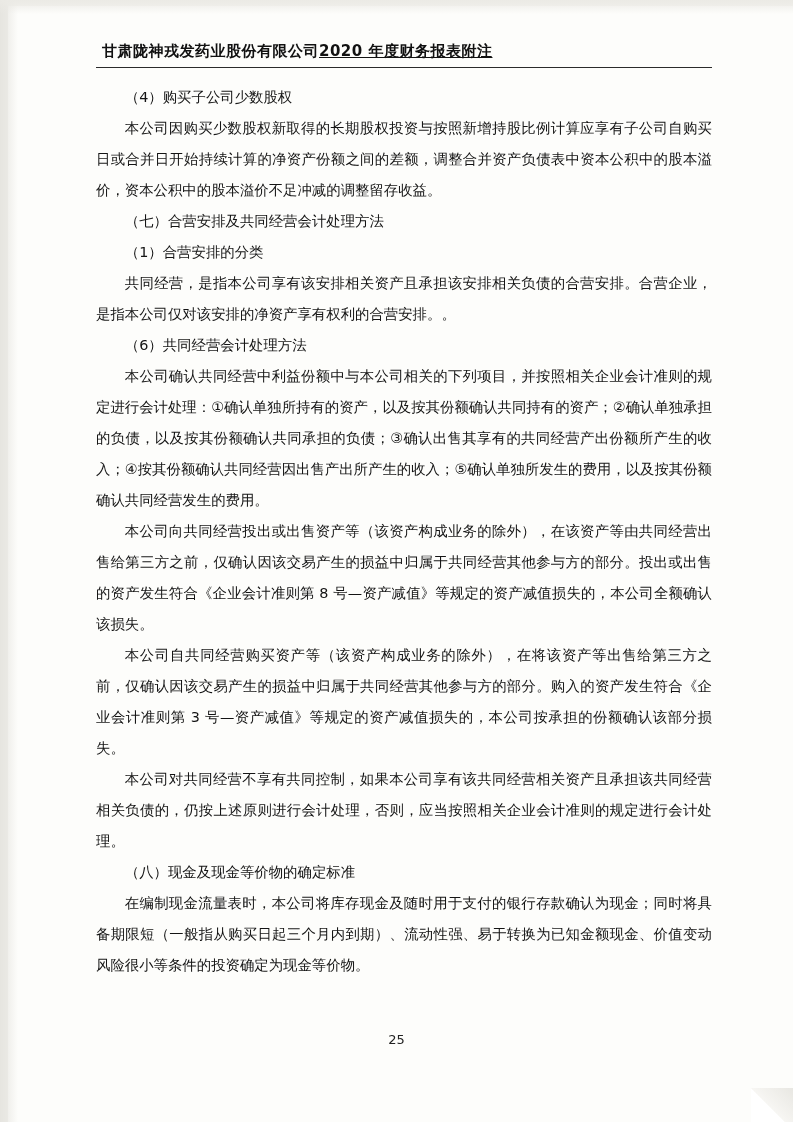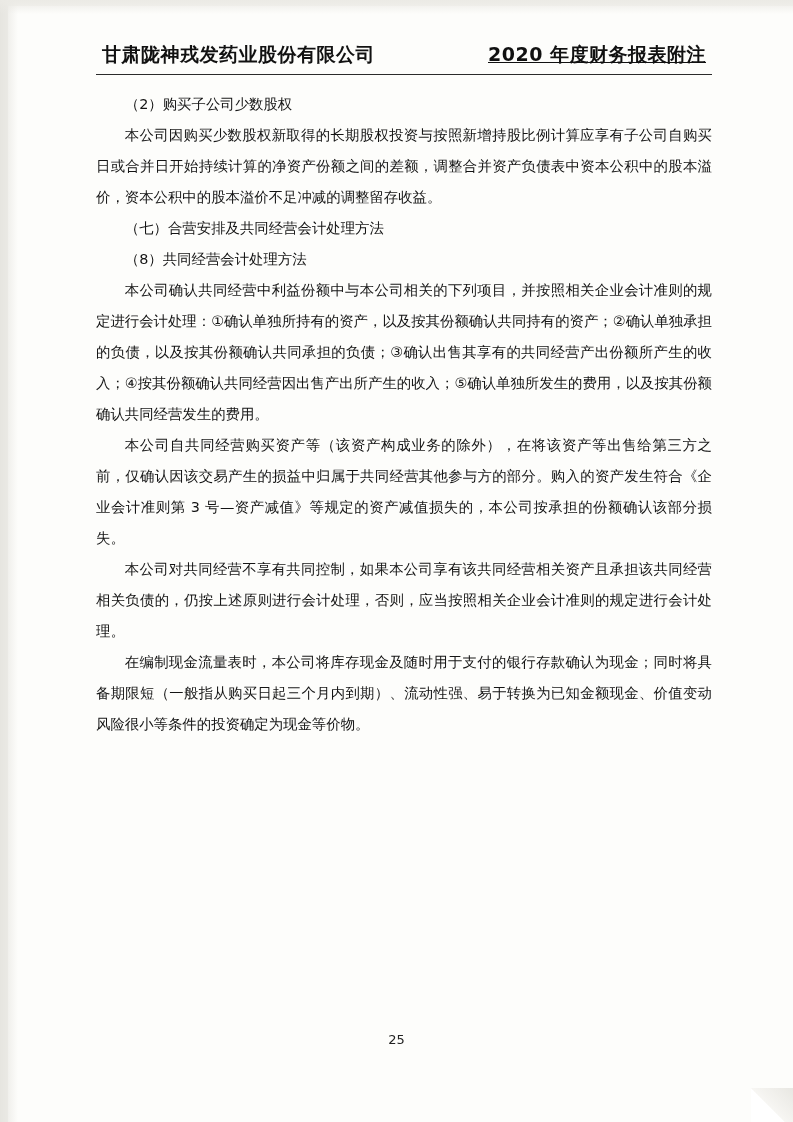--- a/index.html
+++ b/index.html
@@ -31,23 +31,23 @@
     pointer-events: none;
   }
   .sheet {
     position: absolute;
     left: 96px;
     top: 42px;
     width: 616px;
   }
   .header {
     display: flex;
-    justify-content: space-between;
+    justify-content: flex-start;
     align-items: flex-end;
-    font-size: 19px;
+    font-size: 15px;
     letter-spacing: 0.5px;
     padding: 0 6px 6px 6px;
     color: #111;
   }
   .header .left {
     font-weight: 600;
   }
   .header .right {
     font-weight: 600;
     text-decoration: underline;
@@ -116,27 +116,31 @@
 
   <div class="sheet">
 
     <div class="header">
       <div class="left">甘肃陇神戎发药业股份有限公司</div>
       <div class="right">2020 年度财务报表附注</div>
     </div>
     <div class="rule"></div>
 
     <div class="body-text">
-      <p class="indent">（2）购买子公司少数股权</p>
+      <p class="indent">（4）购买子公司少数股权</p>
       <p class="indent">本公司因购买少数股权新取得的长期股权投资与按照新增持股比例计算应享有子公司自购买日或合并日开始持续计算的净资产份额之间的差额，调整合并资产负债表中资本公积中的股本溢价，资本公积中的股本溢价不足冲减的调整留存收益。</p>
       <p class="heading">（七）合营安排及共同经营会计处理方法</p>
-      <p class="indent">（8）共同经营会计处理方法</p>
+      <p class="indent">（1）合营安排的分类</p>
+      <p class="indent">共同经营，是指本公司享有该安排相关资产且承担该安排相关负债的合营安排。合营企业，是指本公司仅对该安排的净资产享有权利的合营安排。。</p>
+      <p class="indent">（6）共同经营会计处理方法</p>
       <p class="indent">本公司确认共同经营中利益份额中与本公司相关的下列项目，并按照相关企业会计准则的规定进行会计处理：①确认单独所持有的资产，以及按其份额确认共同持有的资产；②确认单独承担的负债，以及按其份额确认共同承担的负债；③确认出售其享有的共同经营产出份额所产生的收入；④按其份额确认共同经营因出售产出所产生的收入；⑤确认单独所发生的费用，以及按其份额确认共同经营发生的费用。</p>
+      <p class="indent">本公司向共同经营投出或出售资产等（该资产构成业务的除外），在该资产等由共同经营出售给第三方之前，仅确认因该交易产生的损益中归属于共同经营其他参与方的部分。投出或出售的资产发生符合《企业会计准则第 8 号—资产减值》等规定的资产减值损失的，本公司全额确认该损失。</p>
       <p class="indent">本公司自共同经营购买资产等（该资产构成业务的除外），在将该资产等出售给第三方之前，仅确认因该交易产生的损益中归属于共同经营其他参与方的部分。购入的资产发生符合《企业会计准则第 3 号—资产减值》等规定的资产减值损失的，本公司按承担的份额确认该部分损失。</p>
       <p class="indent">本公司对共同经营不享有共同控制，如果本公司享有该共同经营相关资产且承担该共同经营相关负债的，仍按上述原则进行会计处理，否则，应当按照相关企业会计准则的规定进行会计处理。</p>
+      <p class="heading">（八）现金及现金等价物的确定标准</p>
       <p class="indent">在编制现金流量表时，本公司将库存现金及随时用于支付的银行存款确认为现金；同时将具备期限短（一般指从购买日起三个月内到期）、流动性强、易于转换为已知金额现金、价值变动风险很小等条件的投资确定为现金等价物。</p>
 
     </div>
   </div>
 
   <div class="page-number">25</div>
   <div class="corner-fold"></div>
 </div>
 
 </body></html>

